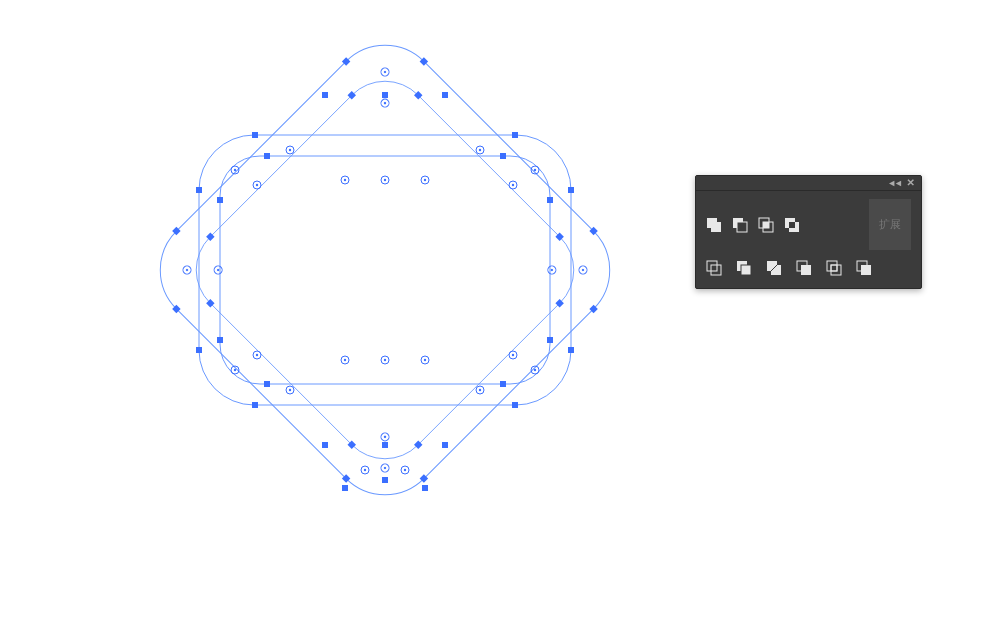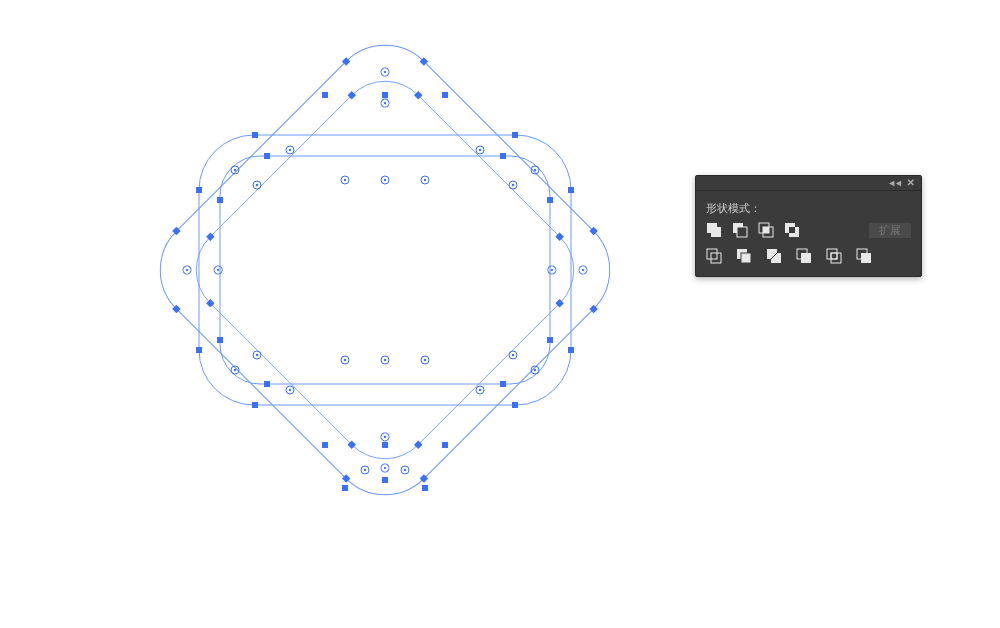--- a/index.html
+++ b/index.html
@@ -17,21 +17,21 @@
   .panel-menu{margin-left:auto;width:24px;display:flex;align-items:center;justify-content:center}
   .panel-menu span{display:block;width:12px;height:2px;background:#999;position:relative}
   .panel-menu span::before,.panel-menu span::after{content:"";position:absolute;left:0;width:12px;height:2px;background:#999}
   .panel-menu span::before{top:-4px}.panel-menu span::after{top:4px}
   .panel-body{padding:8px 10px 10px}
   .panel-label{font-size:11px;color:#cfcfcf;margin:2px 0 6px}
   .icon-row{display:flex;gap:10px;align-items:center;margin-bottom:10px}
   .icon-row.tight{gap:14px;margin-bottom:2px}
   .pf-icon{width:16px;height:16px;position:relative;cursor:pointer}
   .pf-icon svg{width:16px;height:16px;display:block}
-  .expand-btn{margin-left:auto;padding:0 10px;background:#4a4a4a;color:#777;font-size:11px;border-radius:0;cursor:default}
+  .expand-btn{margin-left:auto;padding:18px 10px;background:#4a4a4a;color:#777;font-size:11px;border-radius:0;cursor:default}
 </style>
 </head>
 <body>
 
 <div class="canvas">
 
   <div class="artwork">
     <svg viewBox="0 0 490 490" width="490" height="490">
       <defs>
 
@@ -145,21 +145,20 @@
       </g>
     </svg>
   </div>
 
   <div class="panel">
     <div class="panel-titlebar">
       <span class="panel-collapse">◄◄</span>
       <span class="panel-close">✕</span>
     </div>
     <div class="panel-body">
-      <div class="panel-label">形状模式：</div>
       <div class="icon-row">
         <div class="pf-icon">
           <svg viewBox="0 0 16 16">
               <rect x="1" y="1" width="10" height="10" fill="#e8e8e8"></rect>
               <rect x="5" y="5" width="10" height="10" fill="#e8e8e8"></rect>
             </svg>
         </div>
         <div class="pf-icon">
           <svg viewBox="0 0 16 16">
               <rect x="1" y="1" width="10" height="10" fill="#e8e8e8"></rect>

